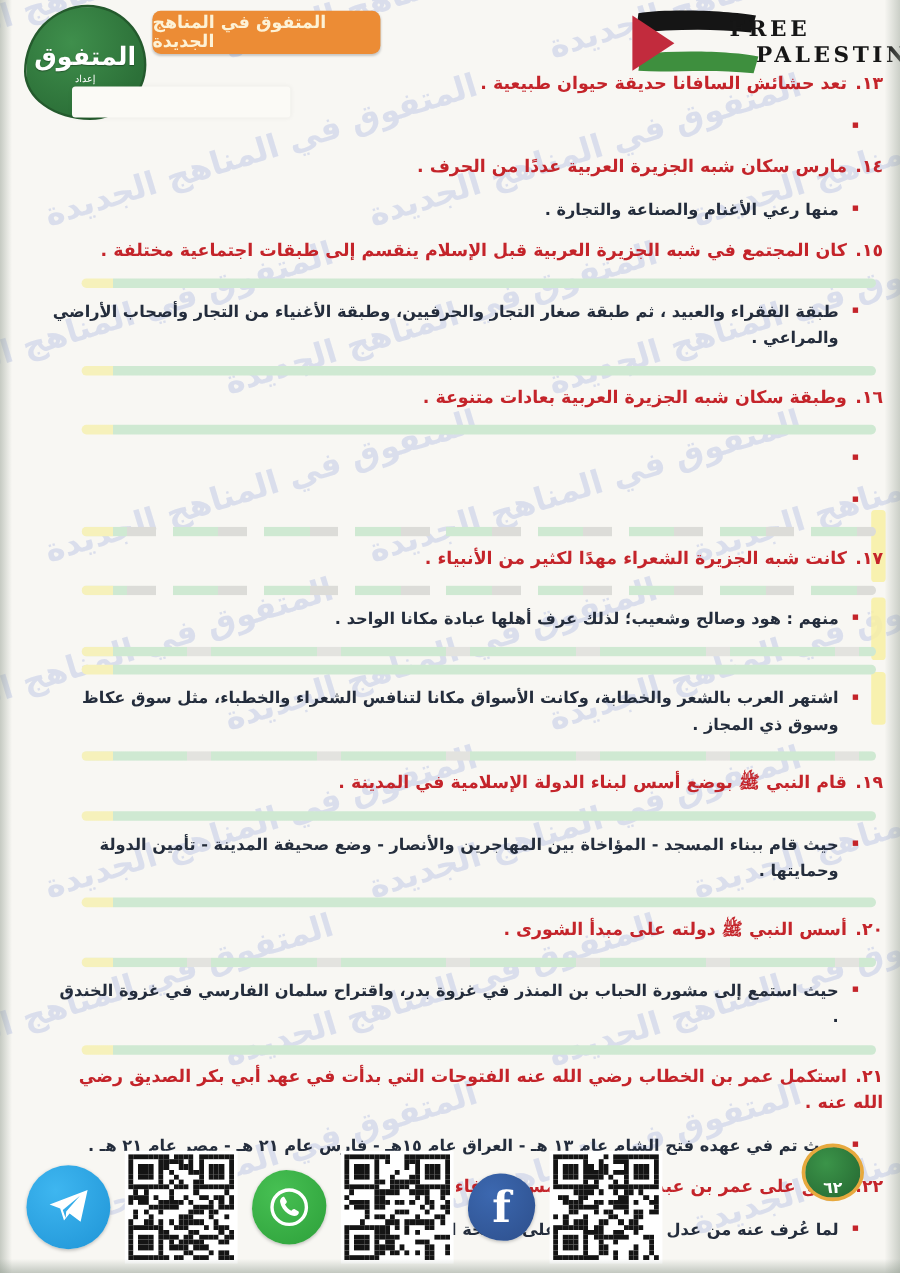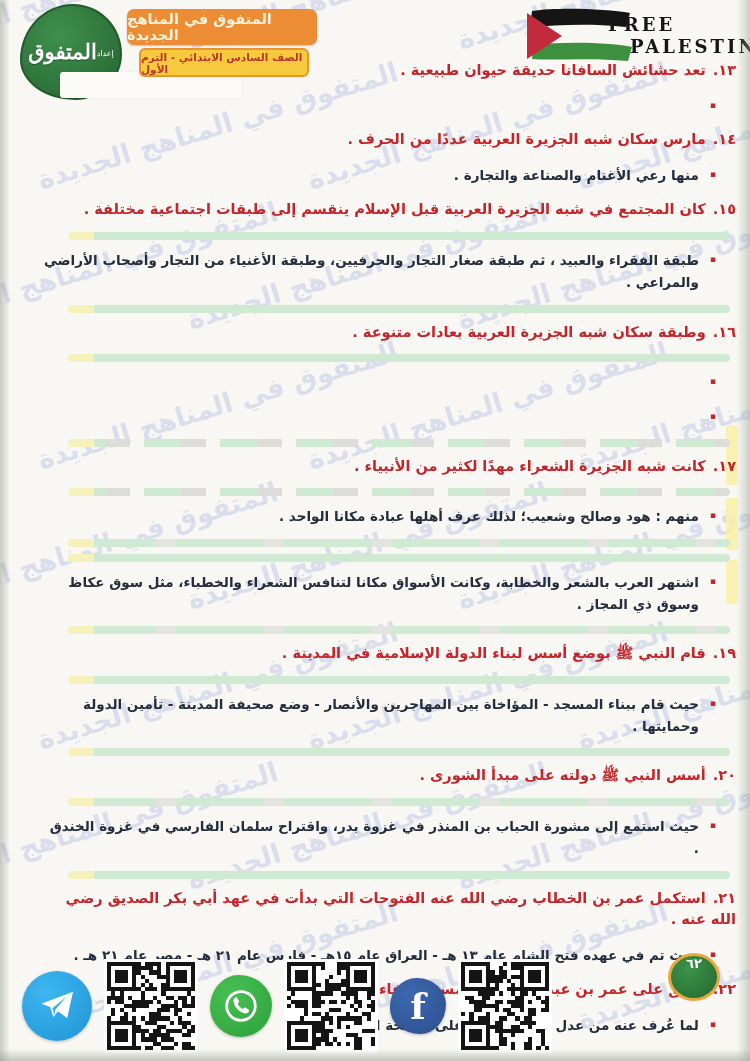--- a/index.html
+++ b/index.html
@@ -23,22 +23,22 @@
     font-size:27px;font-weight:bold;transform:rotate(-17deg);
   }
 
   
   header{position:absolute;top:0;left:0;right:0;height:110px;z-index:2;}
   .logo{
     position:absolute;left:20px;top:4px;width:98px;height:92px;
     background:radial-gradient(circle at 38% 32%,#3f8f4c,#2c7038 72%);
     border:2px solid #245a2d;
     border-radius:52% 48% 46% 54%/58% 52% 48% 42%;
-    display:flex;flex-direction:row;align-items:center;justify-content:center;
-    color:#fff;text-align:center;font-family:Liberation Serif, serif;
+    display:flex;flex-direction:column;align-items:center;justify-content:center;
+    color:#fff;text-align:center;
   }
   .logo-title{font-size:21px;font-weight:bold;text-shadow:0 1px 1px rgba(0,0,0,.35);}
   .logo-sub{font-size:8px;margin-top:2px;}
   .logo-cover{position:absolute;left:60px;top:72px;width:182px;height:26px;
     background:#fbfaf6;border-radius:3px;box-shadow:0 0 4px rgba(0,0,0,.05);}
   .banner-main{
     position:absolute;left:127px;top:9px;width:190px;height:36px;
     background:#ec8c35;border-radius:7px;
     display:flex;align-items:center;justify-content:center;
     color:#fdf2d6;font-weight:bold;font-size:14.5px;
@@ -93,21 +93,21 @@
     color:#fff;font-family:"DejaVu Serif",serif;font-weight:bold;font-size:36px;
     border-radius:48% 52% 46% 54%/52% 48% 54% 46%;}
   .qr{display:grid;grid-template-columns:repeat(21,1fr);grid-auto-rows:1fr;
     width:94px;height:94px;background:#fff;padding:3px;box-sizing:border-box;flex:0 0 auto;}
   .qr i{display:block;}
   .qr i.on{background:#141414;}
   .page-badge{
     position:absolute;right:8px;top:-2px;width:46px;height:42px;
     background:radial-gradient(circle at 38% 32%,#3b9449,#2a7237 75%);
     border:3px solid #e7a93e;border-radius:50%;
-    display:flex;align-items:flex-start;justify-content:center;
+    display:flex;align-items:flex-end;justify-content:center;
     color:#fff;font-weight:bold;font-size:13px;
   }
 </style>
 </head>
 <body>
 
 <div class="page">
 
   <div class="wm">
       <span style="left: -90px; top: -30px;">المتفوق في المناهج الجديدة</span>
@@ -136,21 +136,20 @@
       <span style="left: 570px; top: 950px;">المتفوق في المناهج الجديدة</span>
     </div>
 
   <header>
     <div class="logo">
       <div class="logo-title">المتفوق</div>
       <div class="logo-sub">إعداد</div>
     </div>
     <div class="logo-cover"></div>
     <div class="banner-main">المتفوق في المناهج الجديدة</div>
-    <div class="banner-sub">الصف السادس الابتدائي - الترم الأول</div>
 
     <div class="palestine">
       <svg width="118" height="62" viewBox="0 0 118 62">
         <path d="M14 5 C40 1 90 3 112 7 L108 21 C70 17 40 19 12 21 Z" fill="#151515"></path>
         <path d="M16 39 C50 35 96 37 114 41 L110 55 C70 51 40 55 14 53 Z" fill="#3e8f3e"></path>
         <path d="M9 7 L44 30 L9 53 Z" fill="#c22b3d"></path>
       </svg>
       <div class="fp-text">
         <div class="fp-line1">FREE</div>
         <div class="fp-line2">PALESTINE</div>

